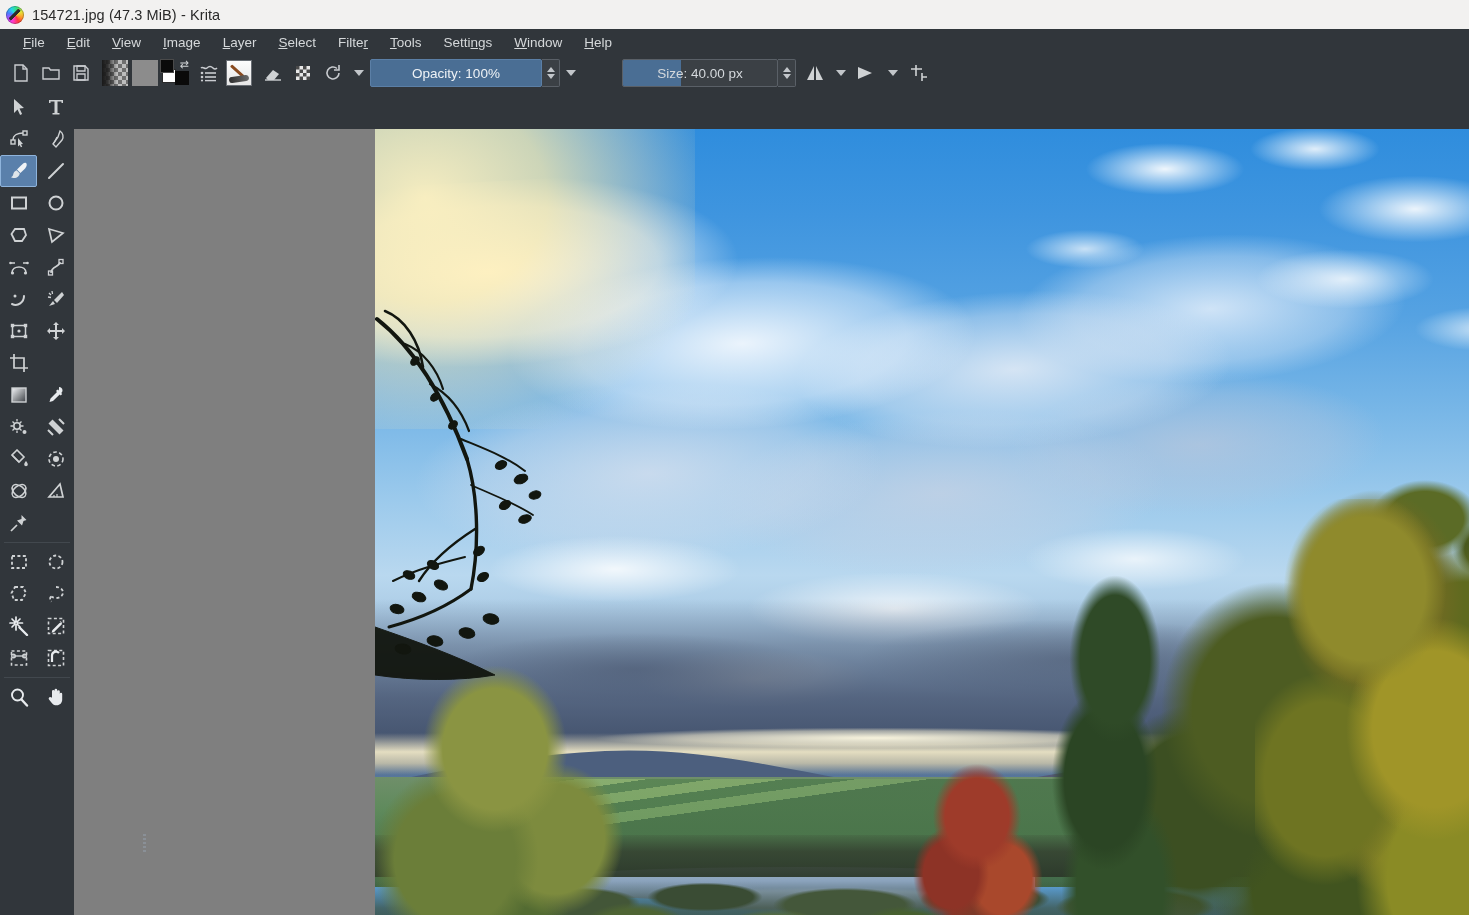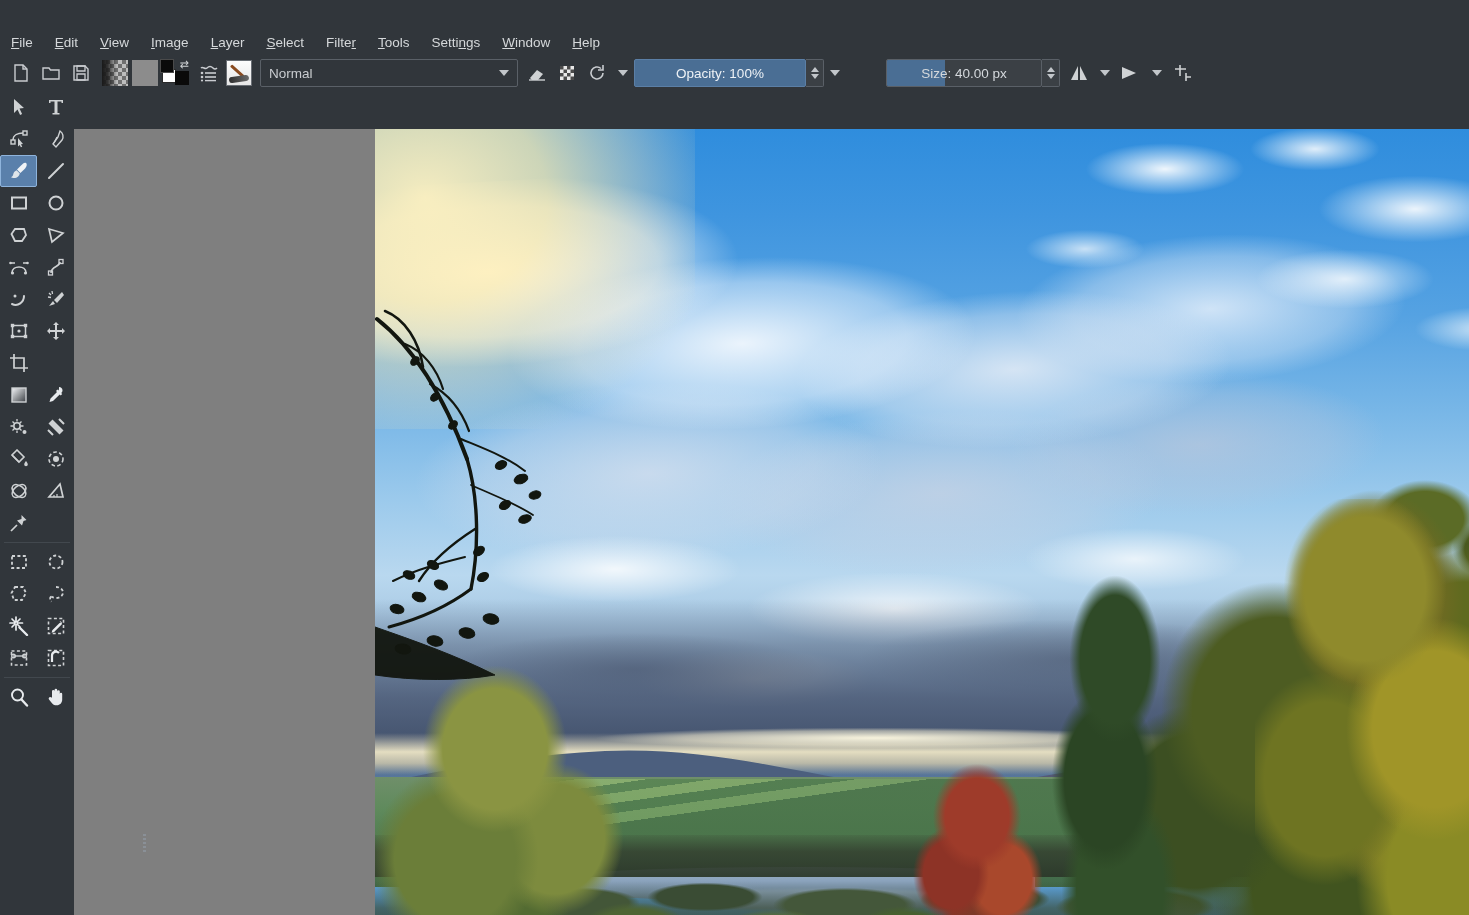--- a/index.html
+++ b/index.html
@@ -34,21 +34,21 @@
   .krita-logo::after {
     content: ""; position: absolute; left: 2px; top: 2px;
     width: 14px; height: 14px; border-radius: 50%;
     background: linear-gradient(135deg, rgba(255,255,255,.0) 38%, #2b2b2b 40%, #2b2b2b 54%, rgba(255,255,255,0) 56%);
   }
 
   
   .menubar {
     position: absolute; left: 0; top: 29px; width: 1469px; height: 26px;
     background: #31363b; display: flex; align-items: center;
-    padding-left: 0;
+    padding-left: 12px;
   }
   .menu-item {
     font-size: 13.5px; color: #d5d8da; padding: 3px 11px;
     white-space: nowrap; cursor: default;
   }
   .menu-item .mn { text-decoration: underline; }
 
   
   .toolbar {
     position: absolute; left: 0; top: 55px; width: 1469px; height: 36px;
@@ -389,20 +389,24 @@
     background:
       radial-gradient(ellipse 70px 50px at 90px 90px, #5b6b26 0 55%, rgba(91,107,38,0) 78%),
       radial-gradient(ellipse 55px 40px at 160px 120px, #49591f 0 55%, rgba(73,89,31,0) 78%);
   }
 </style>
 </head>
 <body>
 
 <div id="app">
 
+  <div class="titlebar">
+    <div class="krita-logo"></div>
+    <div class="title-text">154721.jpg (47.3 MiB)  - Krita</div>
+  </div>
 
   <div class="menubar">
     <div class="menu-item"><span class="mn">F</span>ile</div>
     <div class="menu-item"><span class="mn">E</span>dit</div>
     <div class="menu-item"><span class="mn">V</span>iew</div>
     <div class="menu-item"><span class="mn">I</span>mage</div>
     <div class="menu-item"><span class="mn">L</span>ayer</div>
     <div class="menu-item"><span class="mn">S</span>elect</div>
     <div class="menu-item">Filte<span class="mn">r</span></div>
     <div class="menu-item"><span class="mn">T</span>ools</div>
@@ -459,24 +463,20 @@
         <circle cx="3" cy="14" r="1.3" fill="#c9ccd0"></circle>
           <rect x="6" y="13.2" width="11" height="1.6" fill="#c9ccd0"></rect>
         <circle cx="3" cy="17.5" r="1.1" fill="#c9ccd0"></circle>
           <rect x="6" y="16.9" width="11" height="1.4" fill="#c9ccd0"></rect>
       </svg>
     </div>
     <div class="tb-btn">
       <div class="preset-thumb"></div>
     </div>
 
-    <div class="blendmode">
-      <span class="bm-label">Normal</span>
-      <span class="caret"></span>
-    </div>
 
     <div class="tb-sep"></div>
 
     <div class="tb-btn">
       <svg width="20" height="20" viewBox="0 0 20 20">
           <path d="M3 15l7-8 6 4-5 6H5z" fill="#cfd2d4"></path>
           <path d="M2 17h16" stroke="#cfd2d4" stroke-width="1.4"></path>
         </svg>
     </div>
     <div class="tb-btn">

